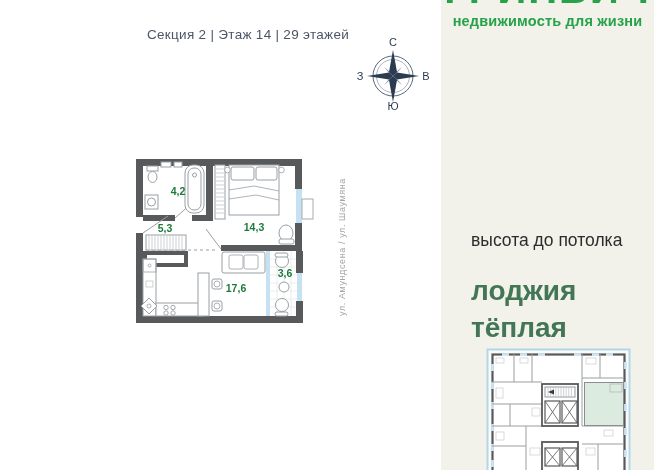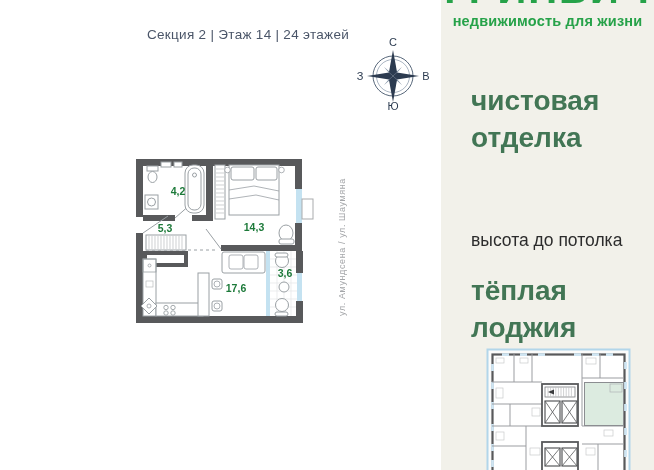--- a/index.html
+++ b/index.html
@@ -38,21 +38,21 @@
 
   text.area{font-size:10.5px;font-weight:700;fill:#1d7a3a;
         font-family:"Liberation Sans","DejaVu Sans",sans-serif;}
   text.cdir{font-size:11px;fill:#2c3b50;font-family:"Liberation Sans","DejaVu Sans",sans-serif;}
 </style>
 </head>
 <body>
 
 <div id="page">
 
-  <div class="abs header-line">Секция 2 | Этаж 14 | 24 этажей</div>
+  <div class="abs header-line">Секция 2 | Этаж 14 | 29 этажей</div>
 
   <div class="abs compass">
     <svg width="76" height="76" viewBox="0 0 76 76">
       <circle cx="38" cy="41" r="20" fill="none" stroke="#44566b" stroke-width="0.9"></circle>
       <circle cx="38" cy="41" r="16.5" fill="none" stroke="#8494a6" stroke-width="0.7"></circle>
       <g fill="#7e8fa3">
         <polygon points="47.2,31.8 40.5,37.5 38,41 41.5,38.5"></polygon>
         <polygon points="28.8,31.8 35.5,37.5 38,41 34.5,38.5"></polygon>
         <polygon points="47.2,50.2 40.5,44.5 38,41 41.5,43.5"></polygon>
         <polygon points="28.8,50.2 35.5,44.5 38,41 34.5,43.5"></polygon>
@@ -186,30 +186,26 @@
   </div>
 
   <div class="abs street-label">ул. Амундсена / ул. Шаумяна</div>
 
   <div class="abs sidebar">
     <div class="brand">
       <div class="brand-name">ГРИНВИЧ</div>
       <div class="brand-tagline">недвижимость для жизни</div>
     </div>
 
-    <div class="abs feature finish">
-      <div>чистовая</div>
-      <div>отделка</div>
-    </div>
 
     <div class="abs ceiling-caption">высота до потолка</div>
 
     <div class="abs feature loggia-feature">
+      <div>лоджия</div>
       <div>тёплая</div>
-      <div>лоджия</div>
     </div>
 
     <div class="abs miniplan">
       <svg width="146" height="122" viewBox="0 0 146 122">
         <rect x="1.5" y="1.5" width="142" height="132" fill="#fbfbfa" stroke="#b2d6ea" stroke-width="2"></rect>
         <rect x="6.5" y="6.5" width="132" height="128" fill="#ffffff" stroke="#58595b" stroke-width="2.2"></rect>
 
         <g fill="#cfe5f2">
           <rect x="16" y="5.2" width="7" height="2.8"></rect>
             <rect x="34" y="5.2" width="7" height="2.8"></rect>

